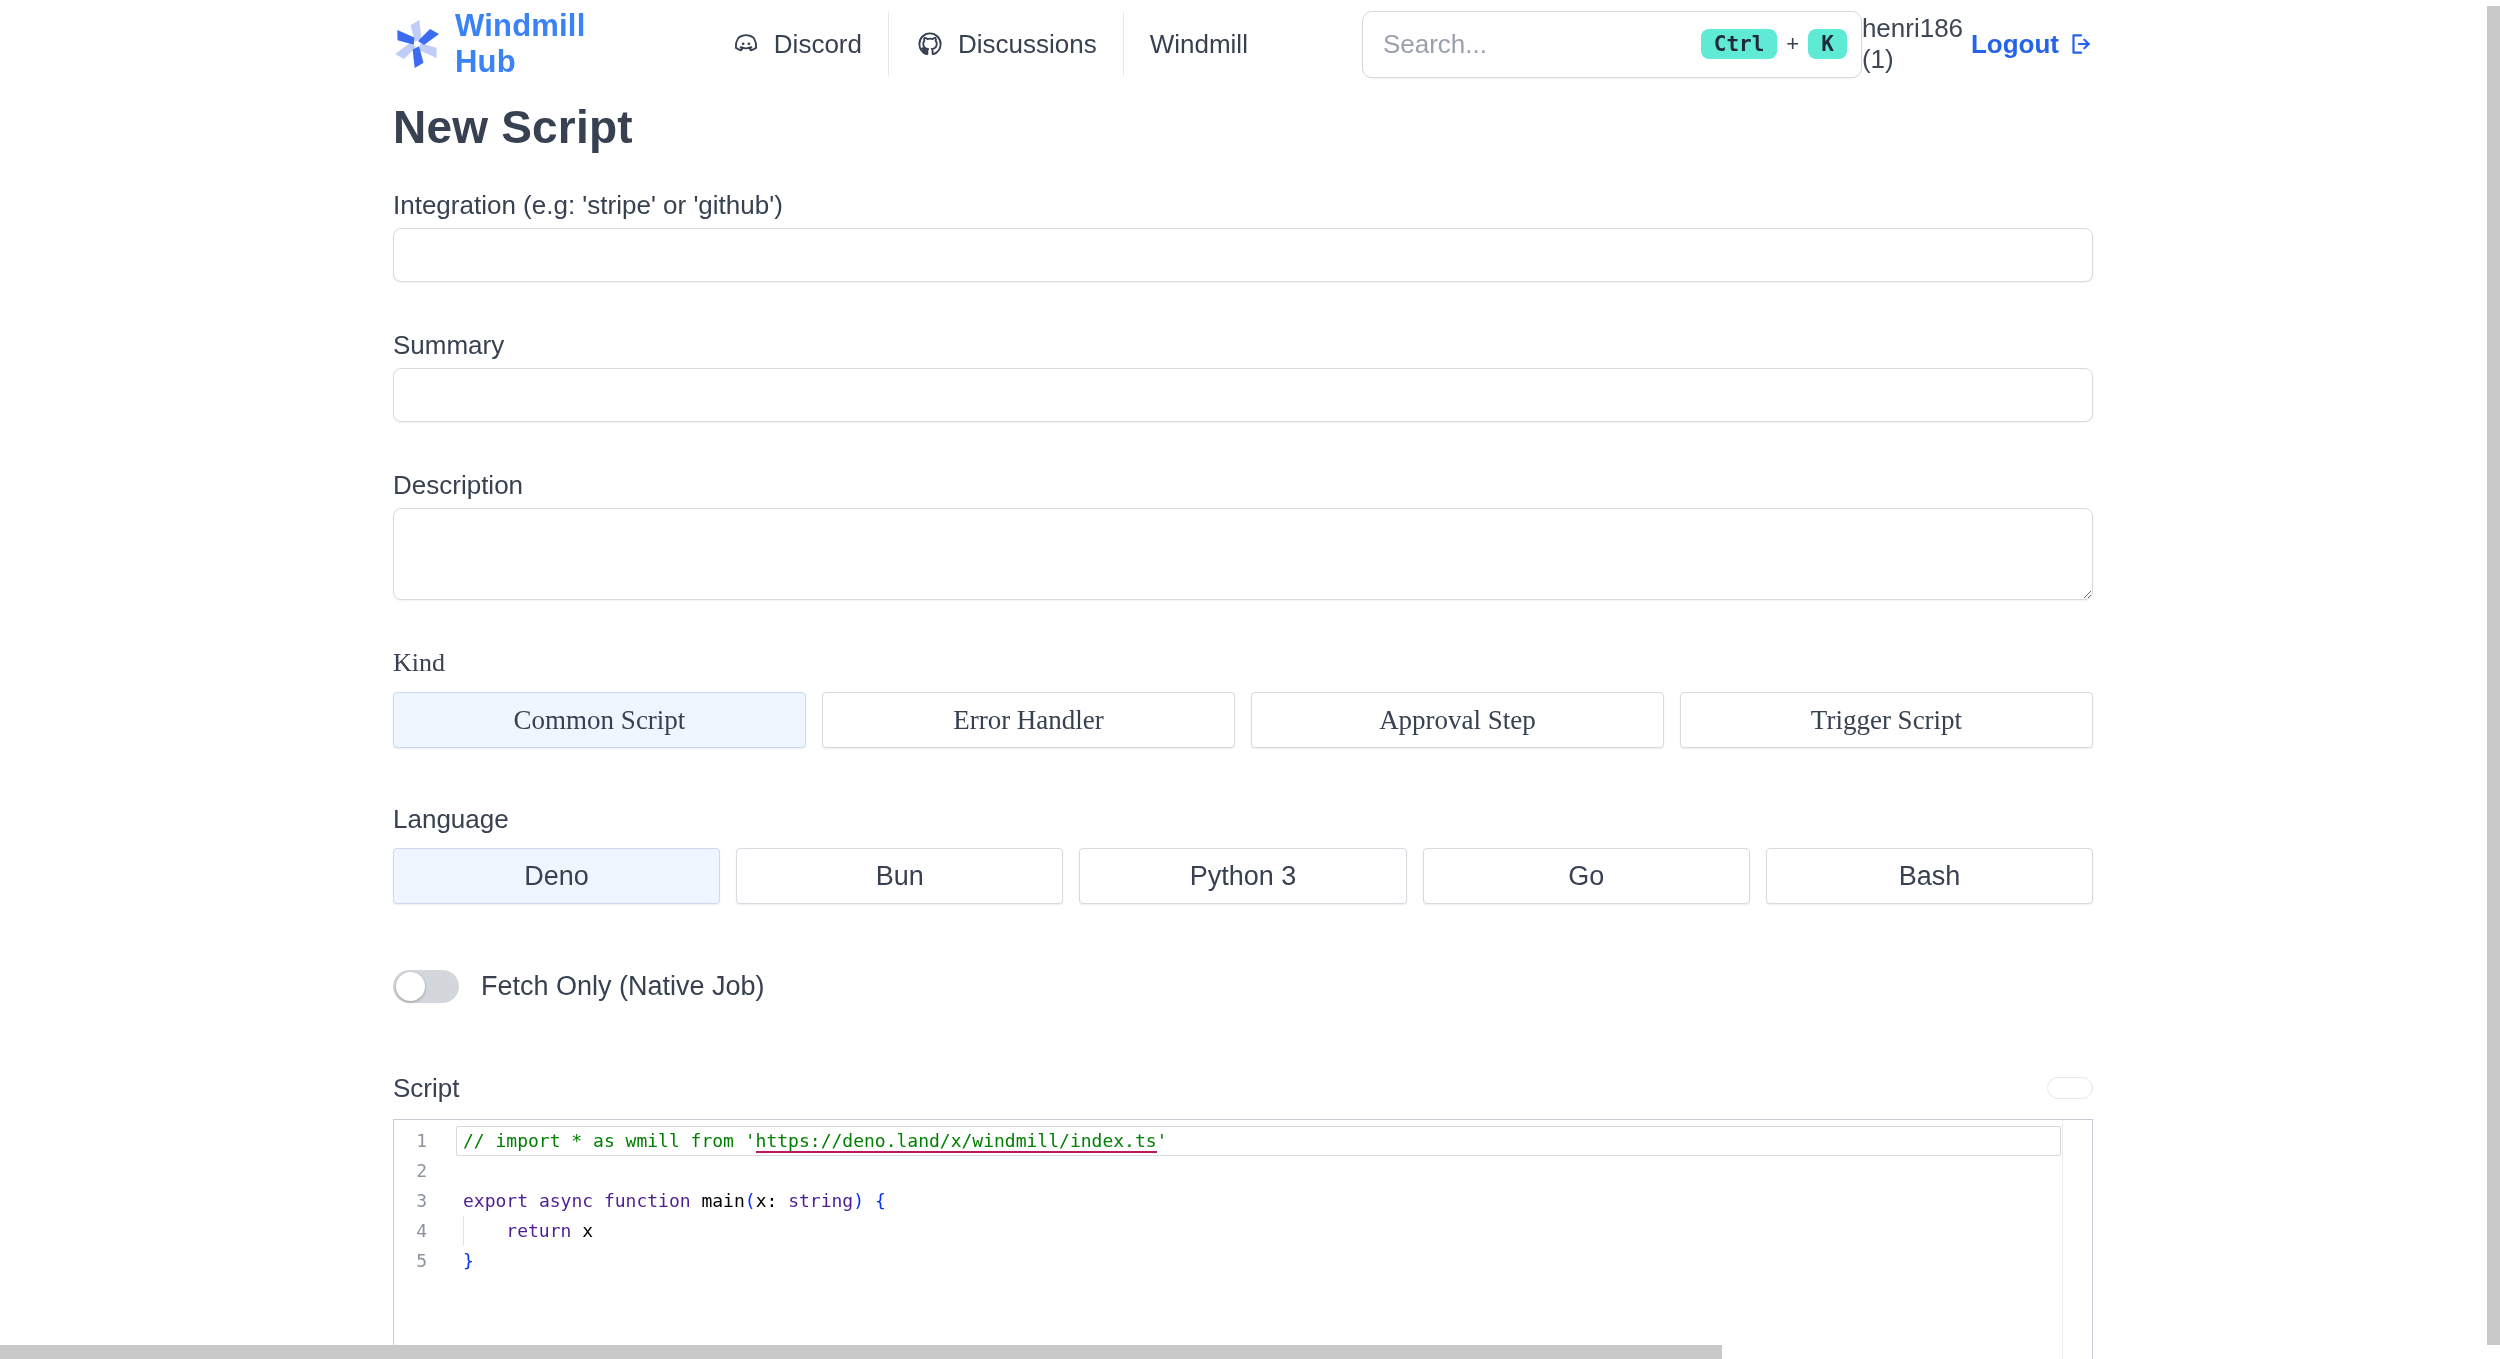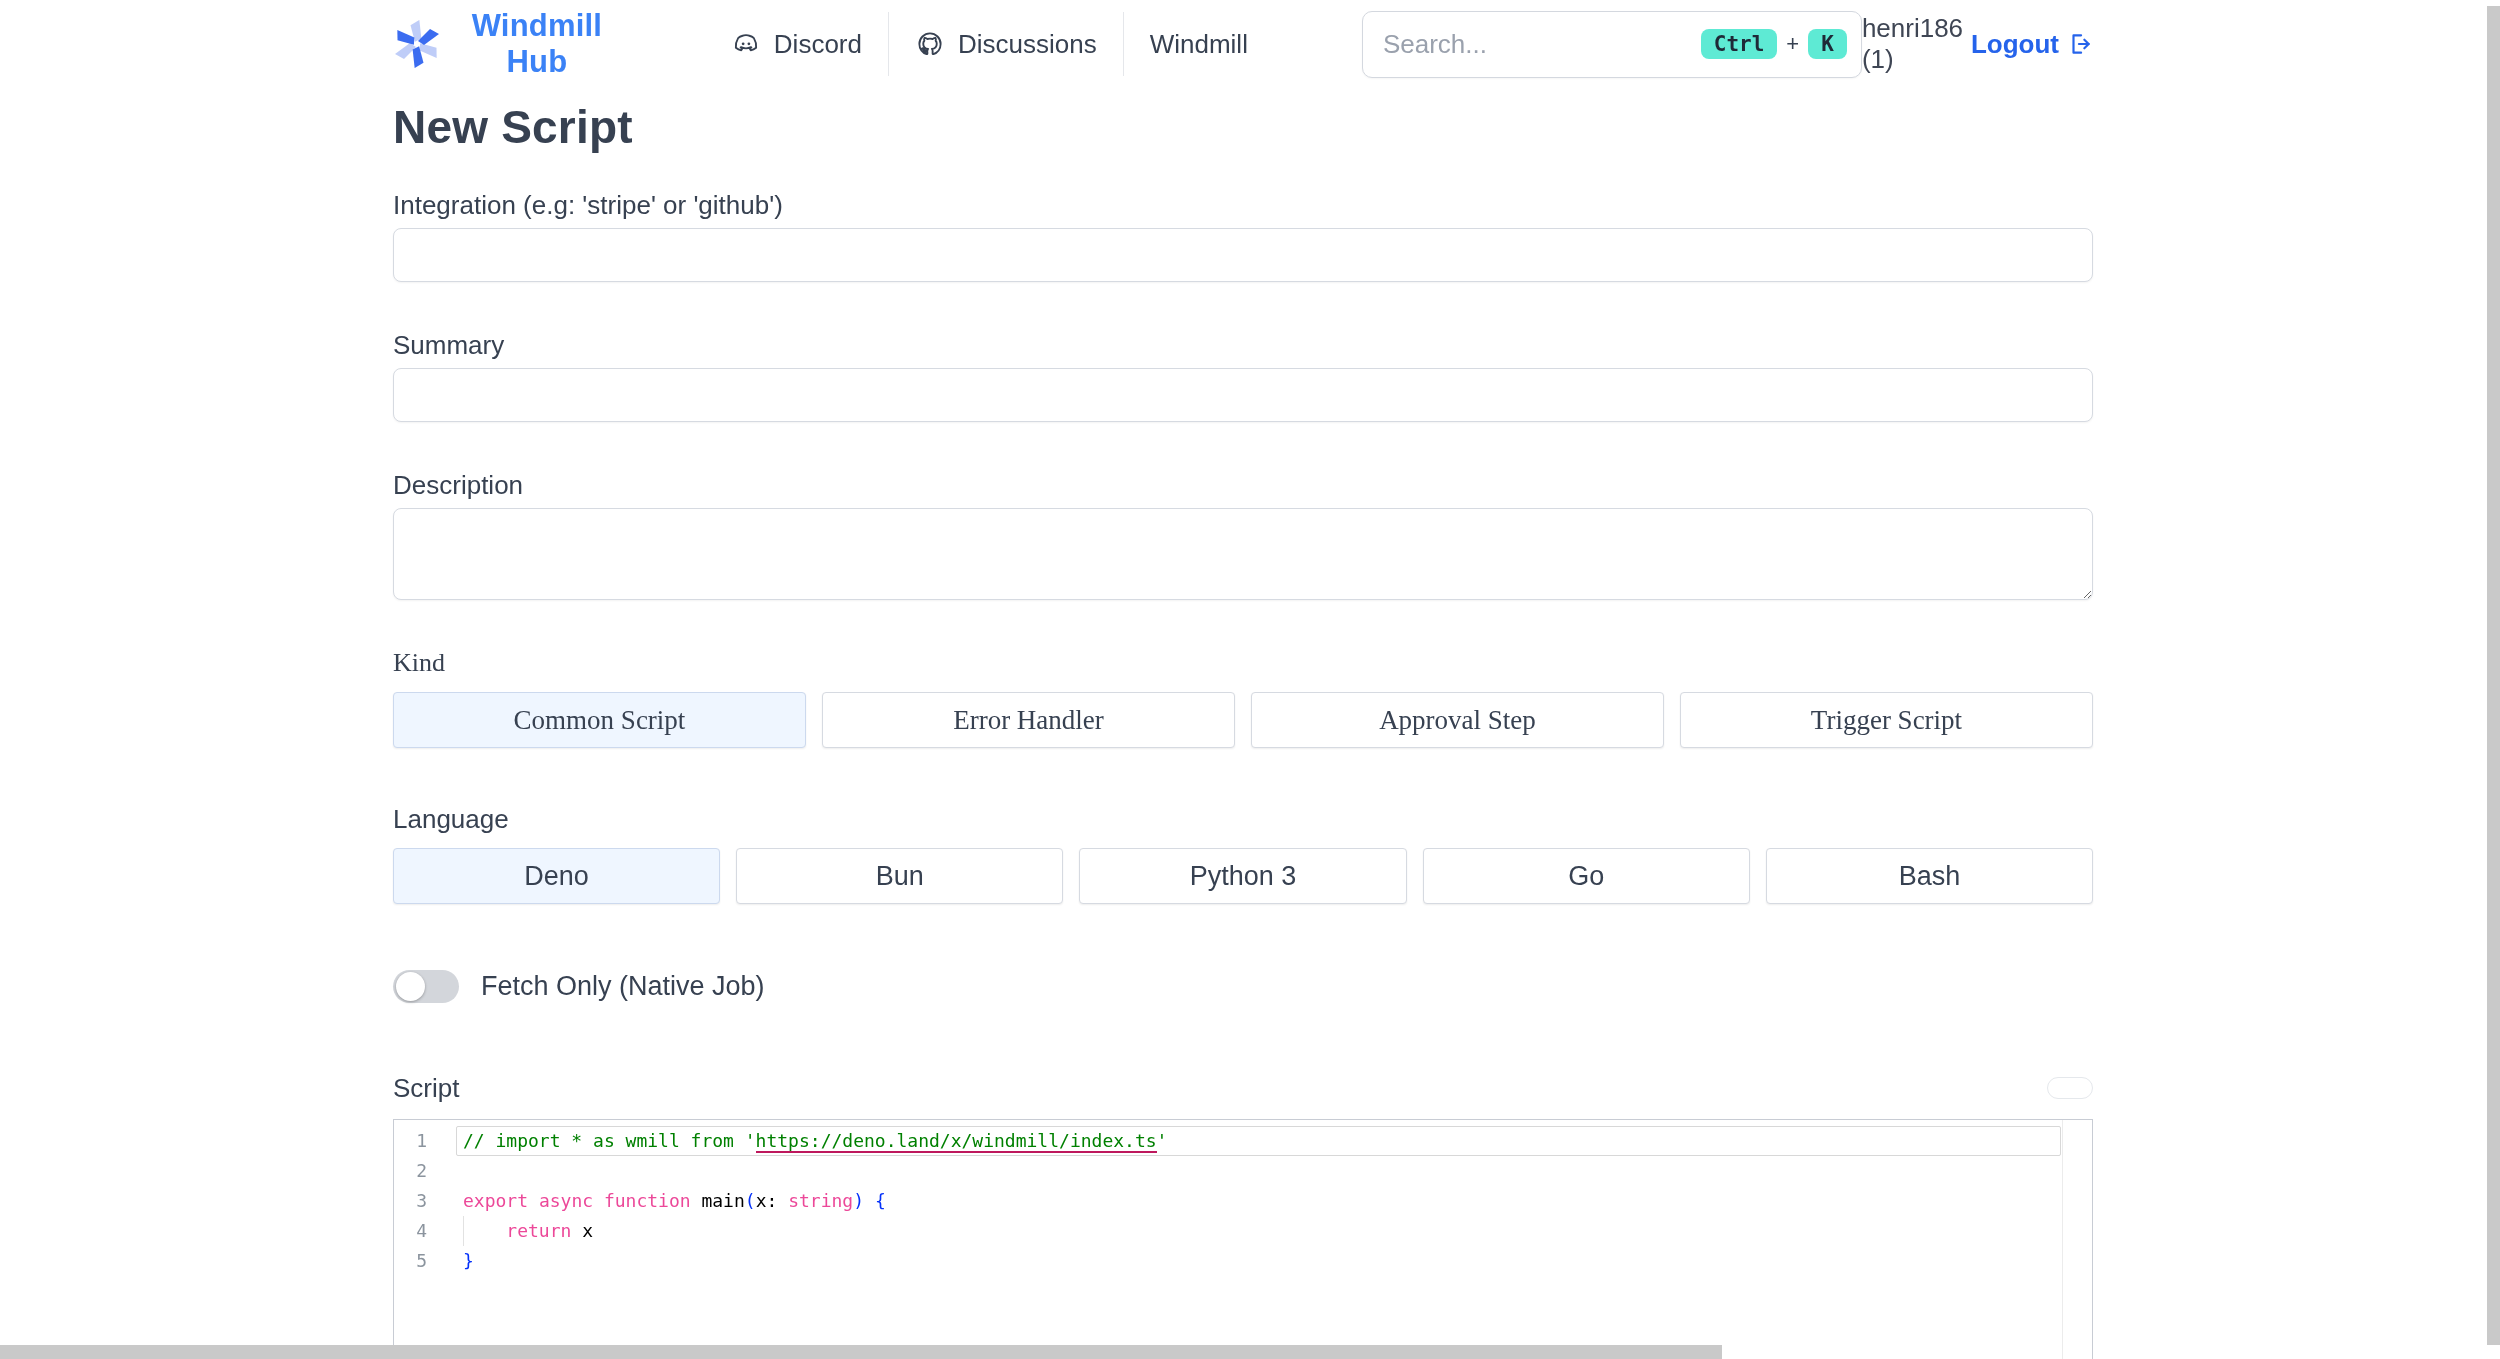--- a/index.html
+++ b/index.html
@@ -3,21 +3,21 @@
 <meta charset="utf-8">
 <style>
   * { margin:0; padding:0; box-sizing:border-box; }
   html,body { width:2500px; height:1359px; overflow:hidden; background:#fff;
     font-family:"Liberation Sans", sans-serif; color:#374151; }
   .page { position:relative; width:2500px; height:1359px; }
   .container { width:1700px; margin-left:393px; }
 
   
   .header { height:88px; display:flex; align-items:center; }
-  .brand { display:flex; align-items:center; gap:14px; cursor:pointer;text-align:center; }
+  .brand { display:flex; align-items:center; gap:14px; cursor:pointer; }
   .brand-name { font-size:31px; font-weight:700; color:#3b82f6; letter-spacing:.2px; }
   .nav { display:flex; align-items:center; margin-left:86px; height:64px; }
   .nav-item { display:flex; align-items:center; gap:13px; padding:0 26px; height:64px;
     font-size:26px; font-weight:500; color:#374151; cursor:pointer; }
   .nav-div { width:1px; height:64px; background:#e5e7eb; }
   .search { position:relative; margin-left:88px; width:580px; height:67px;
     border:1px solid #d4d8df; border-radius:10px; background:#fff;
     box-shadow:0 1px 2px rgba(0,0,0,.04); display:flex; align-items:center; }
   .search-ph { margin-left:20px; font-size:26px; color:#9aa1ad; flex:1; }
   .kbd-wrap { display:flex; align-items:center; gap:9px; margin-right:14px; }
@@ -68,21 +68,21 @@
   .ed-lines { padding-top:6px; }
   .ed-line { position:relative; display:flex; height:30px; line-height:30px; }
   .ed-gutter { flex:0 0 69px; padding-right:36px; text-align:right; color:#8b949e; }
   .ed-code { white-space:pre; }
   .ed-line.current::before { content:''; position:absolute; left:62px; right:31px; top:0; bottom:0;
     border:1px solid #d8d8d8; border-radius:2px; pointer-events:none; }
   .ed-line.guide::after { content:''; position:absolute; left:69px; top:0; bottom:0; width:1px; background:#e2e2e2; }
   .sb-divider { position:absolute; top:0; bottom:0; left:1668px; width:1px; background:#ececec; }
   .tk-c { color:#008000; }
   .tk-cl { color:#008000; border-bottom:2px solid #be185d; }
-  .tk-k { color:#ec4899; }
+  .tk-k { color:#4c1d95; }
   .tk-b { color:#0431fa; }
   .tk-p { color:#000; }
 
   
   .vscroll-thumb { position:absolute; right:0; top:6px; width:13px; height:1339px; background:#c9c9c9; }
   .hscroll-thumb { position:absolute; left:0; bottom:0; width:1722px; height:14px; background:#c9c9c9; }
 
   svg { display:block; }
 </style>
 </head>

